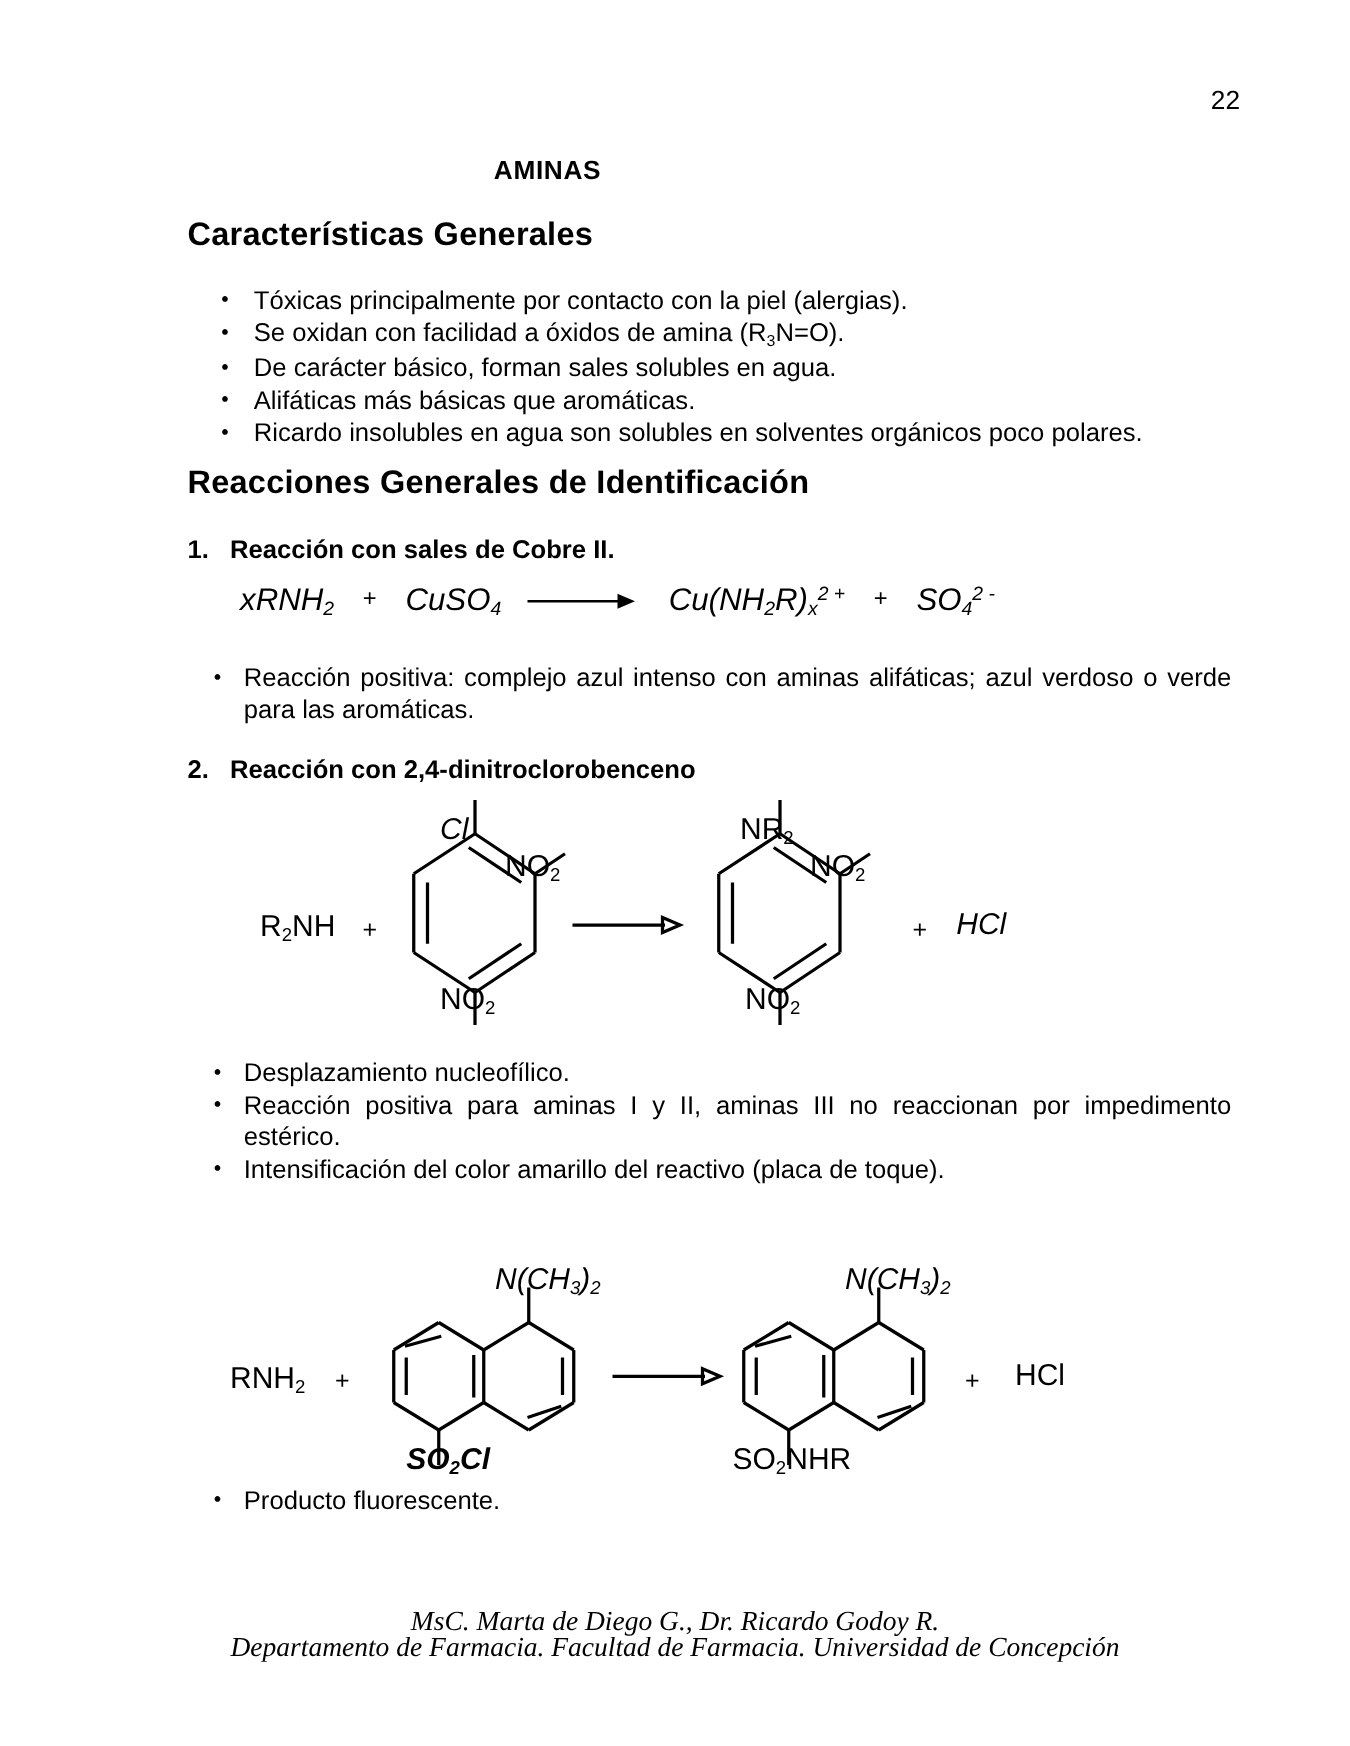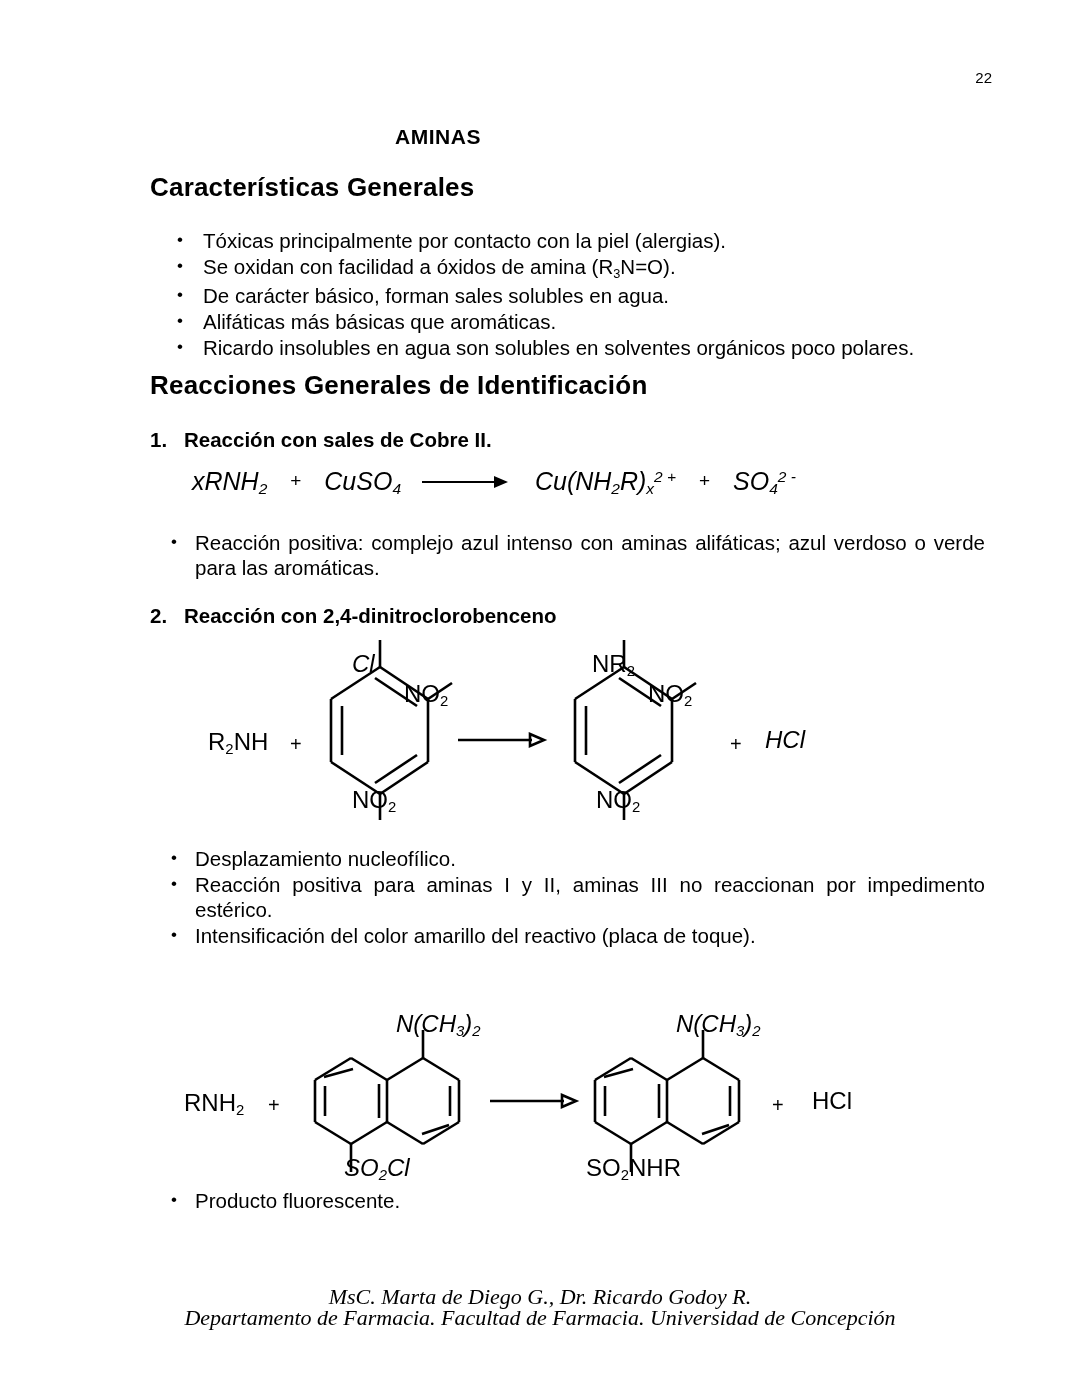--- a/index.html
+++ b/index.html
@@ -20,21 +20,21 @@
     width: 1080px;
     height: 1397px;
     background: #fff;
   }
 
   
   .page-number {
     position: absolute;
     top: 70px;
     right: 88px;
-    font-size: 15px;
+    font-size: 21px;
     line-height: 1;
     text-align: center;
   }
   .doc-title {
     position: absolute;
     top: 125px;
     left: 0;
     width: 876px;
     text-align: center;
     font-size: 21px;
@@ -331,21 +331,21 @@
       <line x1="74" y1="38" x2="74" y2="72"></line>
 
       <line x1="145" y1="40" x2="145" y2="70"></line>
       <line x1="144" y1="79" x2="117" y2="88"></line>
 
       <line x1="118" y1="12" x2="118" y2="-16"></line>
 
       <line x1="46" y1="98" x2="46" y2="126"></line>
     </svg>
     <div class="chem-label italic" style="left:396px; top:8px;"><span>N(CH</span><sub>3</sub><span>)</span><sub>2</sub></div>
-    <div class="chem-label italic" style="left:344px; top:152px;"><span>SO</span><sub>2</sub><span>Cl</span></div>
+    <div class="chem-label italic" style="left:325px; top:152px;font-weight:bold;"><span>SO</span><sub>2</sub><span>Cl</span></div>
 
     <svg class="structure" style="left:490px; top:91px;" width="90" height="16" viewBox="0 0 90 16">
       <line x1="0" y1="8" x2="74" y2="8"></line>
       <path d="M 72 2 L 86 8 L 72 14 Z" fill="#000" stroke="none"></path>
     </svg>
 
     <svg class="structure" style="left:585px; top:44px;" width="160" height="120" viewBox="0 0 160 120">
       <line x1="10" y1="34" x2="10" y2="76"></line>
       <line x1="10" y1="76" x2="46" y2="98"></line>
       <line x1="46" y1="98" x2="82" y2="76"></line>

